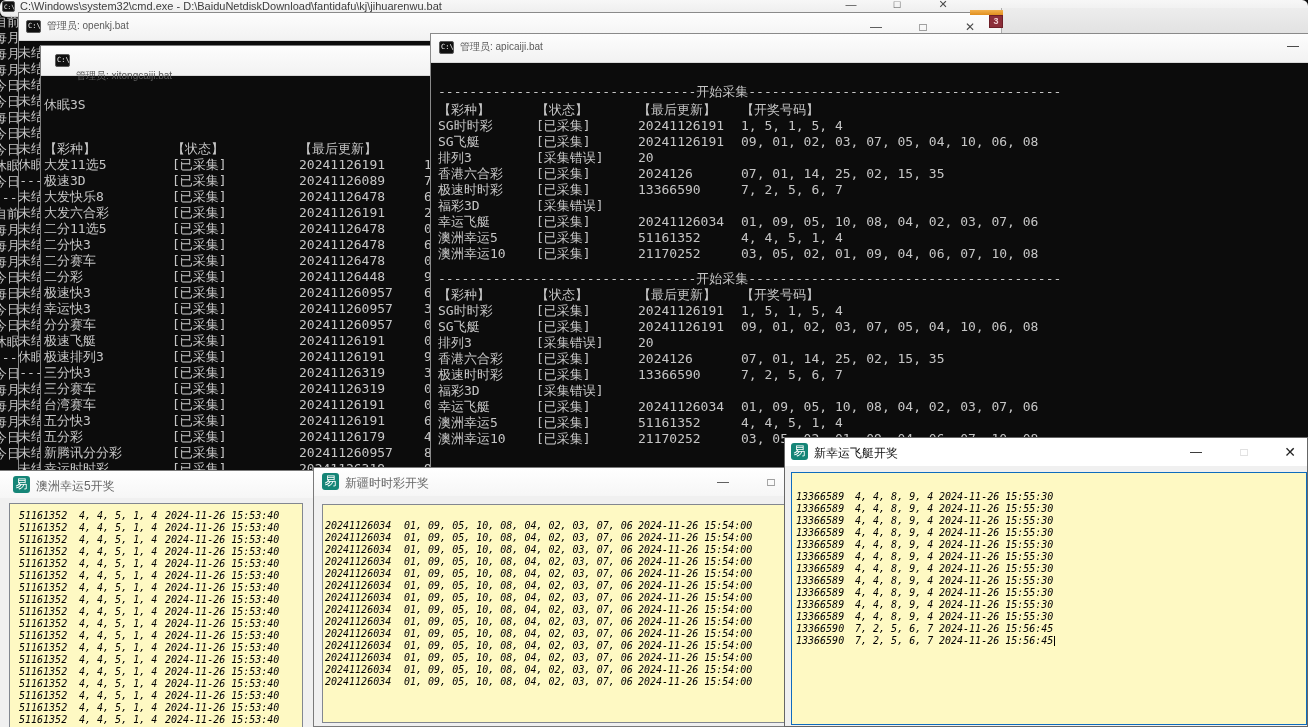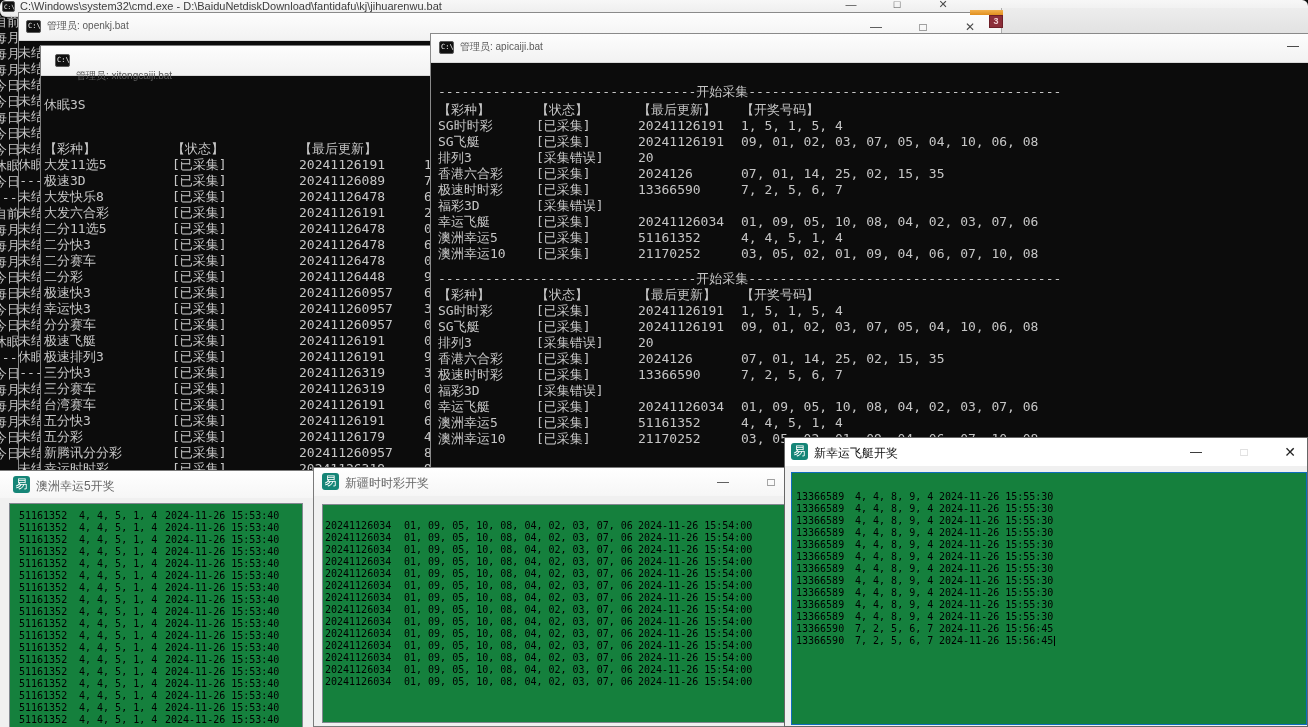--- a/index.html
+++ b/index.html
@@ -17,21 +17,21 @@
               font-size:12px; line-height:17px; text-align:center; font-family:"DejaVu Sans", sans-serif; }
   .crow, .chead { display:flex; height:16px; }
   .chead span, .crow span { display:inline-block; overflow:hidden; white-space:pre; }
   .c1 { width:128px; } .c2 { width:127px; } .c3 { width:125px; } .c4 { flex:1; }
   .a1 { width:98px; } .a2 { width:102px; } .a3 { width:103px; } .a4 { flex:1; }
   .strip-line { height:16px; overflow:hidden; }
 
   .gui-win { position:absolute; background:#f0f0f0; border:1px solid #7a7a7a; }
   .gui-title { position:absolute; left:0; top:0; right:0; height:27px; background:linear-gradient(#ffffff,#f6f6f6); }
   .gui-title-text { position:absolute; top:7px; font-size:12px; color:#666; white-space:nowrap; }
-  .list-panel { position:absolute; background:#15803d; border:1px solid #828790; overflow:hidden; }
+  .list-panel { position:absolute; background:#fef9c3; border:1px solid #828790; overflow:hidden;font-style:italic; }
   .grow { display:flex; height:12px; font-family:"DejaVu Sans Mono",monospace; font-size:10px; line-height:12px; color:#000; white-space:pre; }
   .caret { display:inline-block; width:1px; height:10px; background:#000; vertical-align:middle; margin-left:1px; }
 
   
   #win-jihuarenwu { position:absolute; inset:0; background:#0c0c0c; z-index:1; }
   #jih-titlebar { height:17px; background:linear-gradient(#f7f7f7,#ececec); border-bottom:1px solid #cfcfcf;border-radius:6px; }
   #jih-title { left:20px; top:0px; font-size:11px; color:#3c3c3c; }
   #jih-icon { left:2px; top:1px; width:13px; height:11px; line-height:9px; font-size:6px; }
   #jih-strip { position:absolute; left:-6px; top:14px; width:24px; overflow:hidden; }
   .jih-btn { top:-3px; height:14px; line-height:14px; font-size:11px; }

